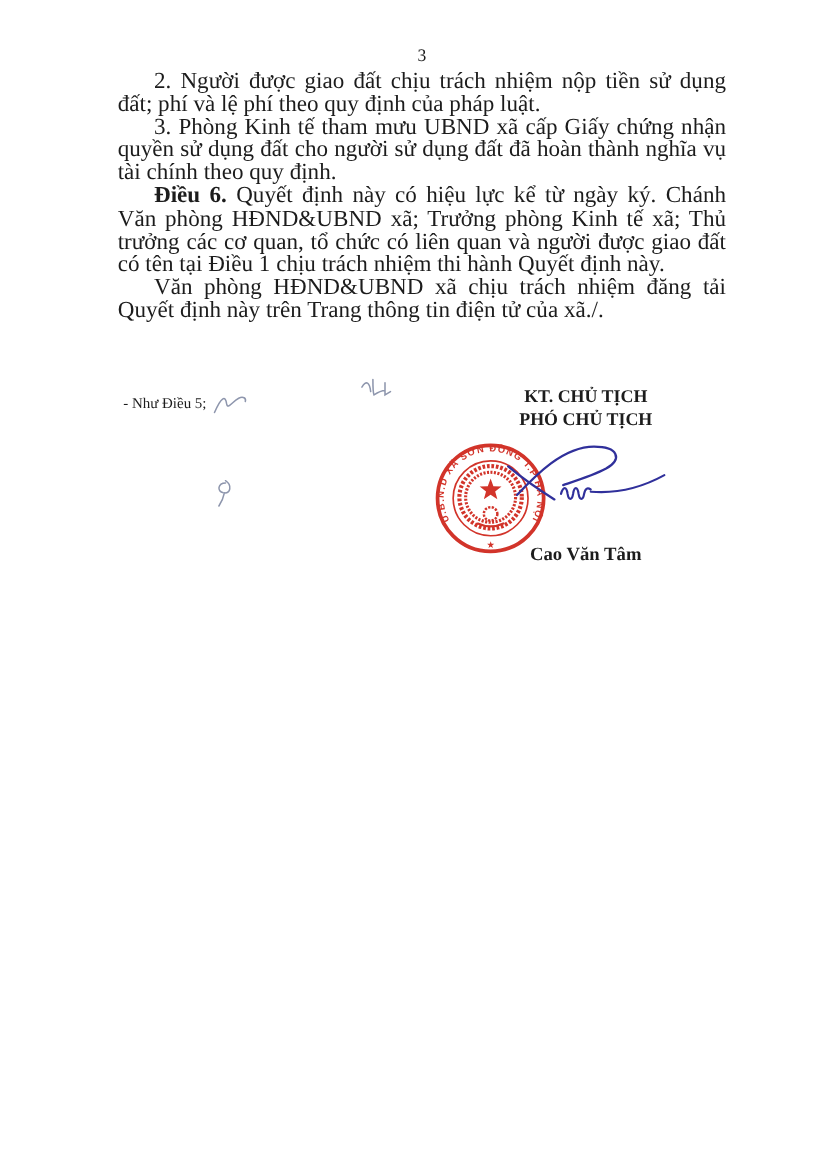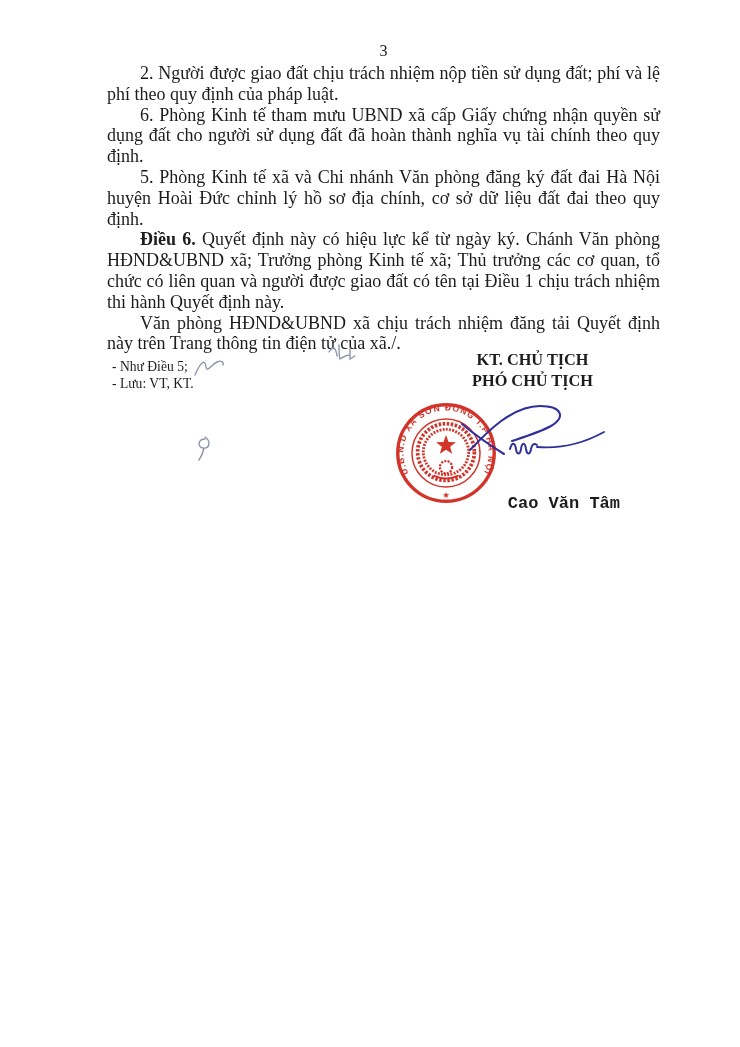--- a/index.html
+++ b/index.html
@@ -11,71 +11,69 @@
     font-family:"Liberation Serif", serif;
     color:#1c1c1c;
     overflow:hidden;
   }
   .page-number {
     position:absolute; left:107px; top:42px; width:553px;
     text-align:center; font-size:16px;
   }
   .body-text {
     position:absolute; left:107px; top:63px; width:553px;
-    font-size:18px; line-height:20.8px; text-align:justify;
+    font-size:21px; line-height:20.8px; text-align:justify;
   }
   .body-text p { margin:0; text-indent:33px; }
   .body-text b { font-weight:bold; }
 
   .recipients { position:absolute; left:112px; top:359px; width:260px; }
   .recipients-heading {
     font-weight:bold; font-style:italic; font-size:14.6px; line-height:18px;
     margin-bottom:3px;
   }
   .recipient-item { font-size:13.6px; line-height:16.6px; }
 
   .sig-titles {
     position:absolute; left:430px; top:350px; width:205px;
     text-align:center; font-weight:bold; font-size:16.3px; line-height:20.5px;
     white-space:nowrap;
   }
   .signer-name {
     position:absolute; left:445px; top:494px; width:175px;
-    text-align:right; font-weight:bold; font-size:17px;font-family:Liberation Mono, monospace;
+    text-align:center; font-weight:bold; font-size:17px;
   }
 
   .seal-svg { position:absolute; left:394px; top:401px; }
   .signature-svg { position:absolute; left:452px; top:396px; }
   .pen-mark-1 { position:absolute; left:190px; top:356px; }
   .pen-mark-2 { position:absolute; left:190px; top:432px; }
   .pen-mark-3 { position:absolute; left:326px; top:340px; }
 </style>
 </head>
 <body>
 
 <div id="page">
 
   <div class="page-number">3</div>
 
   <div class="body-text">
     <p>2. Người được giao đất chịu trách nhiệm nộp tiền sử dụng đất; phí và lệ phí theo quy định của pháp luật.</p>
-    <p>6. Phòng Kinh tế tham mưu UBND xã cấp Giấy chứng nhận quyền sử dụng đất cho người sử dụng đất đã hoàn thành nghĩa vụ tài chính theo quy định.</p>
-    <p>5. Phòng Kinh tế xã và Chi nhánh Văn phòng đăng ký đất đai Hà Nội huyện Hoài Đức chỉnh lý hồ sơ địa chính, cơ sở dữ liệu đất đai theo quy định.</p>
+    <p>3. Phòng Kinh tế tham mưu UBND xã cấp Giấy chứng nhận quyền sử dụng đất cho người sử dụng đất đã hoàn thành nghĩa vụ tài chính theo quy định.</p>
     <p><b>Điều 6.</b><span> Quyết định này có hiệu lực kể từ ngày ký. Chánh Văn phòng HĐND&amp;UBND xã; Trưởng phòng Kinh tế xã; Thủ trưởng các cơ quan, tổ chức có liên quan và người được giao đất có tên tại Điều 1 chịu trách nhiệm thi hành Quyết định này.</span></p>
     <p>Văn phòng HĐND&amp;UBND xã chịu trách nhiệm đăng tải Quyết định này trên Trang thông tin điện tử của xã./.</p>
   </div>
 
   <svg class="pen-mark-3" width="34" height="26" viewBox="0 0 34 26">
     <path d="M3 12 C7 5 10 8 11 16" fill="none" stroke-width="1.4" stroke-linecap="round" stroke="#8e96ad"></path>
     <path d="M13 5 C13 12 13 17 14 19 C17 17 20 15 24 15 M24 8 l0 11 l5 -3" fill="none" stroke-width="1.4" stroke-linecap="round" stroke="#8e96ad"></path>
   </svg>
 
   <div class="recipients">
     <div class="recipient-item">- Như Điều 5;</div>
-    <div class="recipient-item">- Lưu: VT, KT.</div>
   </div>
 
   <svg class="pen-mark-1" width="38" height="26" viewBox="0 0 38 26">
     <path d="M5 19 C11 5 15 3 16 11 C17 17 21 9 27 6 C31 4 34 6 33 9" fill="none" stroke-width="1.4" stroke-linecap="round" stroke="#8e96ad"></path>
   </svg>
 
   <svg class="pen-mark-2" width="28" height="32" viewBox="0 0 28 32">
     <path d="M15 5 C21 9 20 17 13 16 C7 15 8 7 15 7 M14 16 C13 21 11 25 9 28" fill="none" stroke-width="1.4" stroke-linecap="round" stroke="#8e96ad"></path>
   </svg>
 

